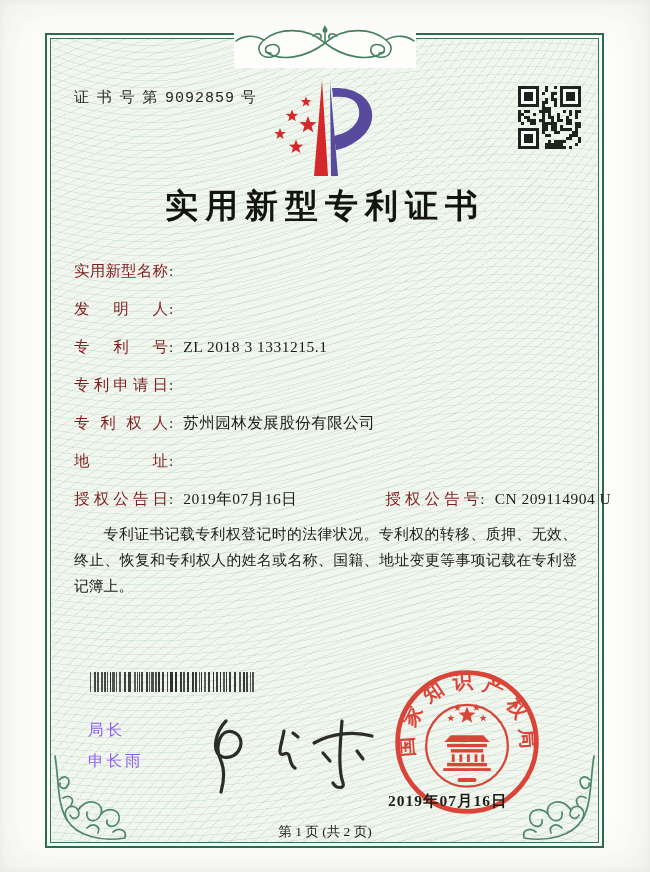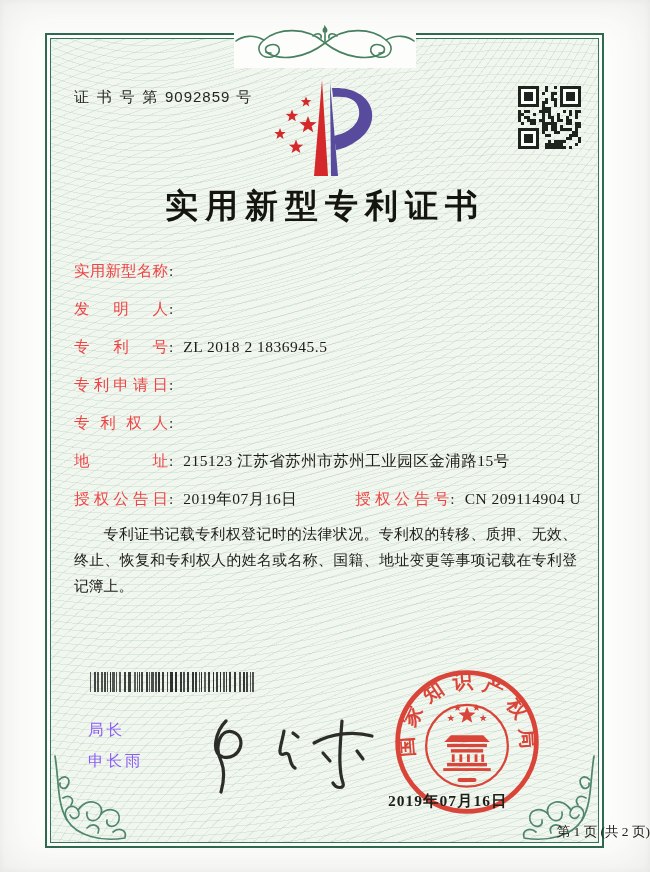--- a/index.html
+++ b/index.html
@@ -20,34 +20,34 @@
       repeating-radial-gradient(circle at 85% 135%, rgba(108,162,128,.14) 0 1px, transparent 1px 8px),
       #f1f6ef;}
   
   .ornament{position:absolute;z-index:3;}
   #orn-top{left:210px;top:22px;}
   #orn-bl{left:47px;bottom:26px;}
   #orn-br{right:48px;bottom:26px;transform:scaleX(-1);}
   
   .abs{position:absolute;z-index:4;}
   .certno{left:74px;top:88px;font-size:15px;letter-spacing:2px;color:#26261f;}
-  .certno b{font-weight:normal;font-family:Liberation Sans, sans-serif;letter-spacing:1px;}
+  .certno b{font-weight:normal;font-family:Liberation Mono, monospace;letter-spacing:1px;}
   .title{left:0;width:650px;top:184px;text-align:center;font-size:33px;font-weight:bold;
     letter-spacing:7px;color:#15150f;}
   .row{left:74px;height:22px;font-size:15.5px;display:flex;align-items:baseline;white-space:nowrap;}
-  .lbl{display:inline-block;width:94px;text-align:justify;text-align-last:justify;color:#ef4444;}
+  .lbl{display:inline-block;width:94px;text-align:justify;text-align-last:justify;color:#7f1d1d;}
   .colon{margin:0 10px 0 1px;}
   .val{letter-spacing:.5px;color:#1d1d16;}
-  .pair2{margin-left:58px;display:flex;align-items:baseline;}
+  .pair2{margin-left:88px;display:flex;align-items:baseline;}
   .paras{left:74px;top:521px;width:503px;font-size:14.8px;line-height:26px;
     text-align:justify;color:#21211a;}
   .paras p{margin:0;text-indent:2em;}
   .signer{left:88px;font-size:15.5px;letter-spacing:3px;color:#8b5cf6;}
   .seal-date{left:388px;top:791px;font-size:15.5px;font-weight:bold;color:#1e1e18;letter-spacing:1px;}
-  .footer{left:0;width:650px;top:823px;text-align:right;font-size:13.5px;color:#23231c;}
+  .footer{left:0;width:650px;top:823px;text-align:center;font-size:13.5px;color:#23231c;}
   
   #barcode{left:90px;top:672px;}
   #qr{left:518px;top:86px;}
   
   #seal{left:391px;top:666px;opacity:.92;}
   #signature{left:196px;top:703px;}
 </style>
 </head>
 <body>
 
@@ -249,34 +249,34 @@
   <span class="lbl">实用新型名称</span>
     <span class="colon">:</span>
 </div>
 <div class="abs row" style="top:299px">
   <span class="lbl">发明人</span>
     <span class="colon">:</span>
 </div>
 <div class="abs row" style="top:337px">
   <span class="lbl">专利号</span>
     <span class="colon">:</span>
-    <span class="val">ZL 2018 2 1836945.5</span>
+    <span class="val">ZL 2018 3 1331215.1</span>
 </div>
 <div class="abs row" style="top:375px">
   <span class="lbl">专利申请日</span>
     <span class="colon">:</span>
 </div>
 <div class="abs row" style="top:413px">
   <span class="lbl">专利权人</span>
     <span class="colon">:</span>
+    <span class="val">苏州园林发展股份有限公司</span>
 </div>
 <div class="abs row" style="top:451px">
   <span class="lbl">地址</span>
     <span class="colon">:</span>
-    <span class="val">215123 江苏省苏州市苏州工业园区金浦路15号</span>
 </div>
 <div class="abs row" style="top:489px">
   <span class="lbl">授权公告日</span>
     <span class="colon">:</span>
     <span class="val">2019年07月16日</span>
   <span class="pair2">
     <span class="lbl">授权公告号</span>
       <span class="colon">:</span>
       <span class="val">CN 209114904 U</span>
   </span>

